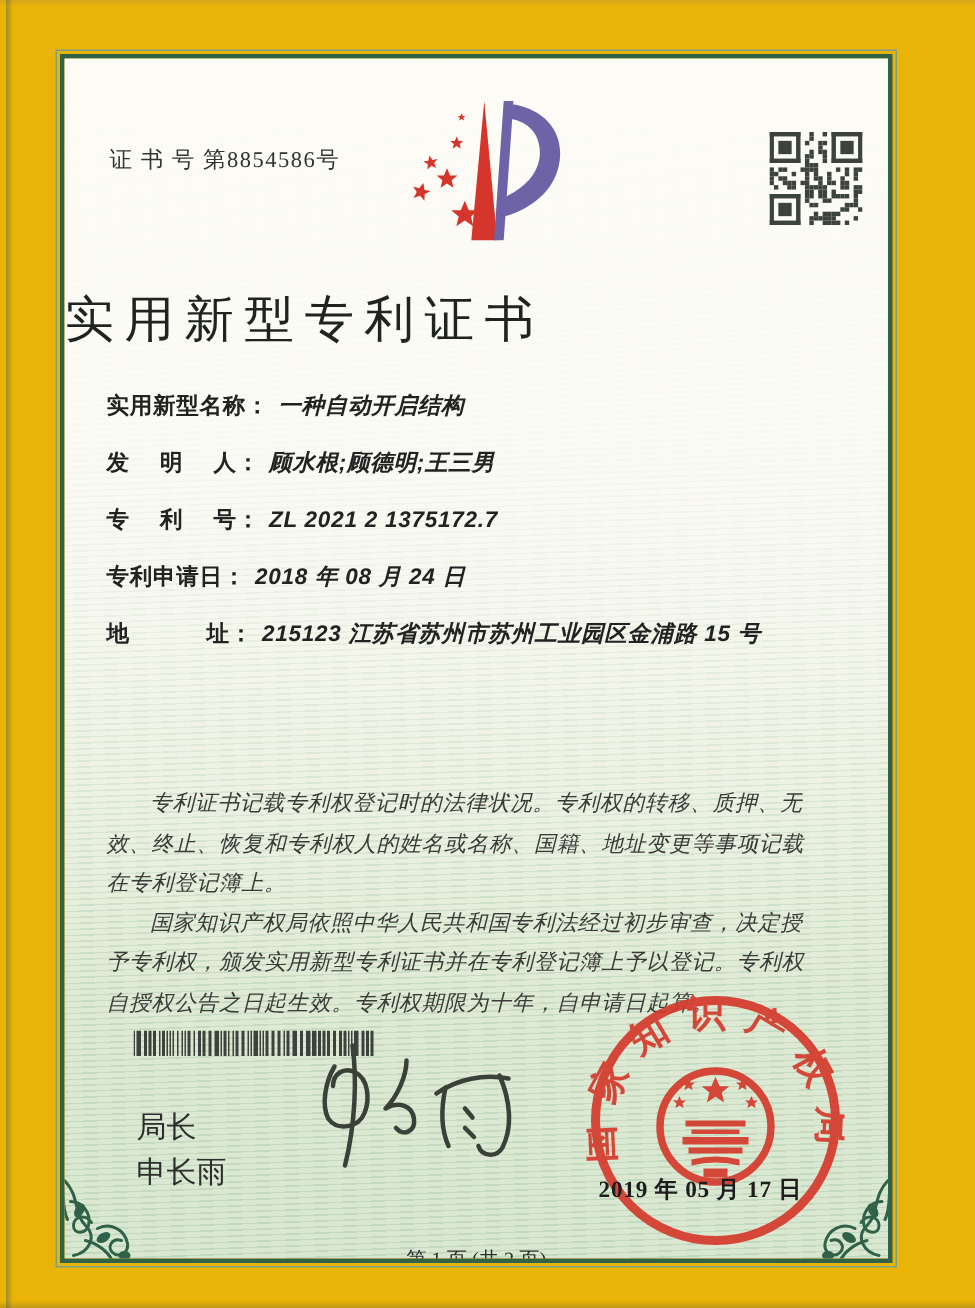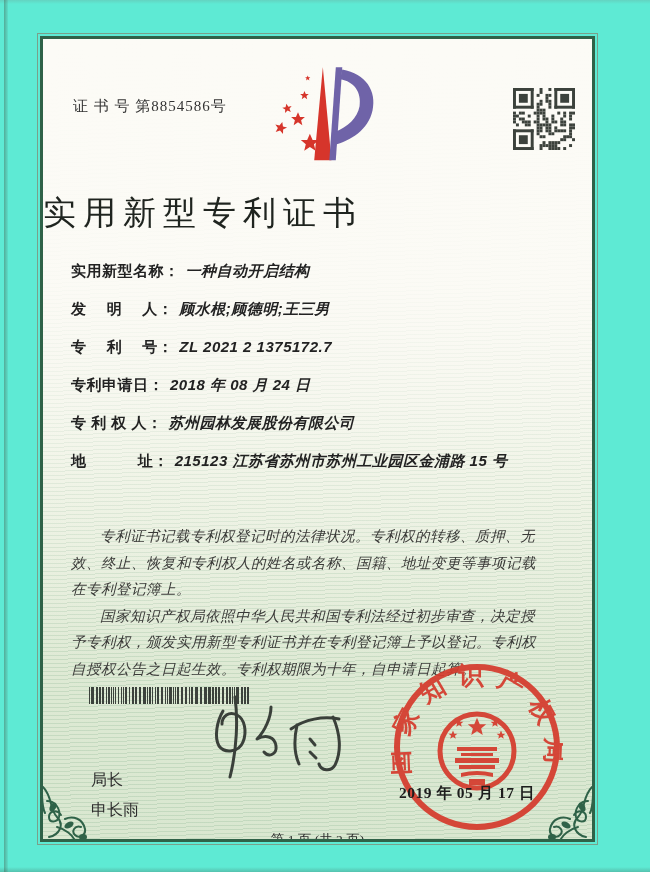--- a/index.html
+++ b/index.html
@@ -1,16 +1,16 @@
 <!DOCTYPE html>
 <html><head>
 <meta charset="utf-8">
 <style>
   html,body{margin:0;padding:0;background:#e9e7e0;}
-  #photo{position:relative;width:650px;height:872px;background:#5eead4;overflow:hidden;
+  #photo{position:relative;width:650px;height:872px;background:#eab308;overflow:hidden;
          font-family:"Liberation Serif","DejaVu Serif",serif;color:#2b2b2b;}
   
   .edge-left{position:absolute;left:4px;top:0;width:4px;height:100%;
              background:linear-gradient(90deg,rgba(70,95,80,.45),rgba(70,95,80,.08));}
   .edge-bottom{position:absolute;left:0;bottom:0;width:100%;height:5px;
              background:linear-gradient(0deg,rgba(60,70,60,.25),rgba(60,70,60,0));}
   .edge-top{position:absolute;left:0;top:0;width:100%;height:4px;
              background:linear-gradient(180deg,rgba(120,120,115,.20),rgba(120,120,115,0));}
 
   
@@ -39,21 +39,21 @@
   .frow{position:relative;height:38px;line-height:20px;}
   .flabel{color:#222;font-weight:700;letter-spacing:.5px;}
   .fvalue{color:#222;font-weight:600;margin-left:6px;letter-spacing:.5px;font-style:italic;}
   .fright{position:absolute;left:252px;top:0;}
 
   #body-text{left:28px;top:484px;width:478px;font-size:14.5px;line-height:26.5px;
              color:#3a3a38;font-style:italic;letter-spacing:.5px;}
   #body-text p{margin:0;text-indent:2em;}
 
   #barcode{left:46px;top:648px;width:164px;height:17px;}
-  #commissioner{left:48px;top:726px;font-size:16px;color:#2d2d2d;
+  #commissioner{left:48px;top:698px;font-size:20px;color:#2d2d2d;
                 font-family:Liberation Sans, sans-serif;line-height:30px;}
   #signature{left:148px;top:650px;}
   #seal{left:348px;top:622px;opacity:.92;}
   #seal-date{left:356px;top:744px;font-size:15.5px;font-weight:700;color:#1d1d1d;letter-spacing:.5px;}
   #footer{left:0;top:792px;width:100%;text-align:center;font-size:13.5px;color:#2c2c2c;}
 </style>
 </head>
 <body>
 
 <div id="photo">
@@ -259,23 +259,20 @@
         <div class="frow">
           <span class="flabel">发　 明　 人：</span><span class="fvalue">顾水根;顾德明;王三男</span>
         </div>
         <div class="frow">
           <span class="flabel">专　 利　 号：</span><span class="fvalue">ZL 2021 2 1375172.7</span>
         </div>
         <div class="frow">
           <span class="flabel">专利申请日：</span><span class="fvalue">2018 年 08 月 24 日</span>
         </div>
         <div class="frow">
-          <span class="flabel">专 利 权 人：</span><span class="fvalue">苏州园林发展股份有限公司</span>
-        </div>
-        <div class="frow">
           <span class="flabel">地　　　 址：</span><span class="fvalue">215123 江苏省苏州市苏州工业园区金浦路 15 号</span>
         </div>
       </div>
 
       <div id="body-text" class="abs">
         <p>专利证书记载专利权登记时的法律状况。专利权的转移、质押、无效、终止、恢复和专利权人的姓名或名称、国籍、地址变更等事项记载在专利登记簿上。</p>
         <p>国家知识产权局依照中华人民共和国专利法经过初步审查，决定授予专利权，颁发实用新型专利证书并在专利登记簿上予以登记。专利权自授权公告之日起生效。专利权期限为十年，自申请日起算。</p>
       </div>
 
       <svg id="barcode" class="abs" width="164" height="17" viewBox="0 0 164 17">

